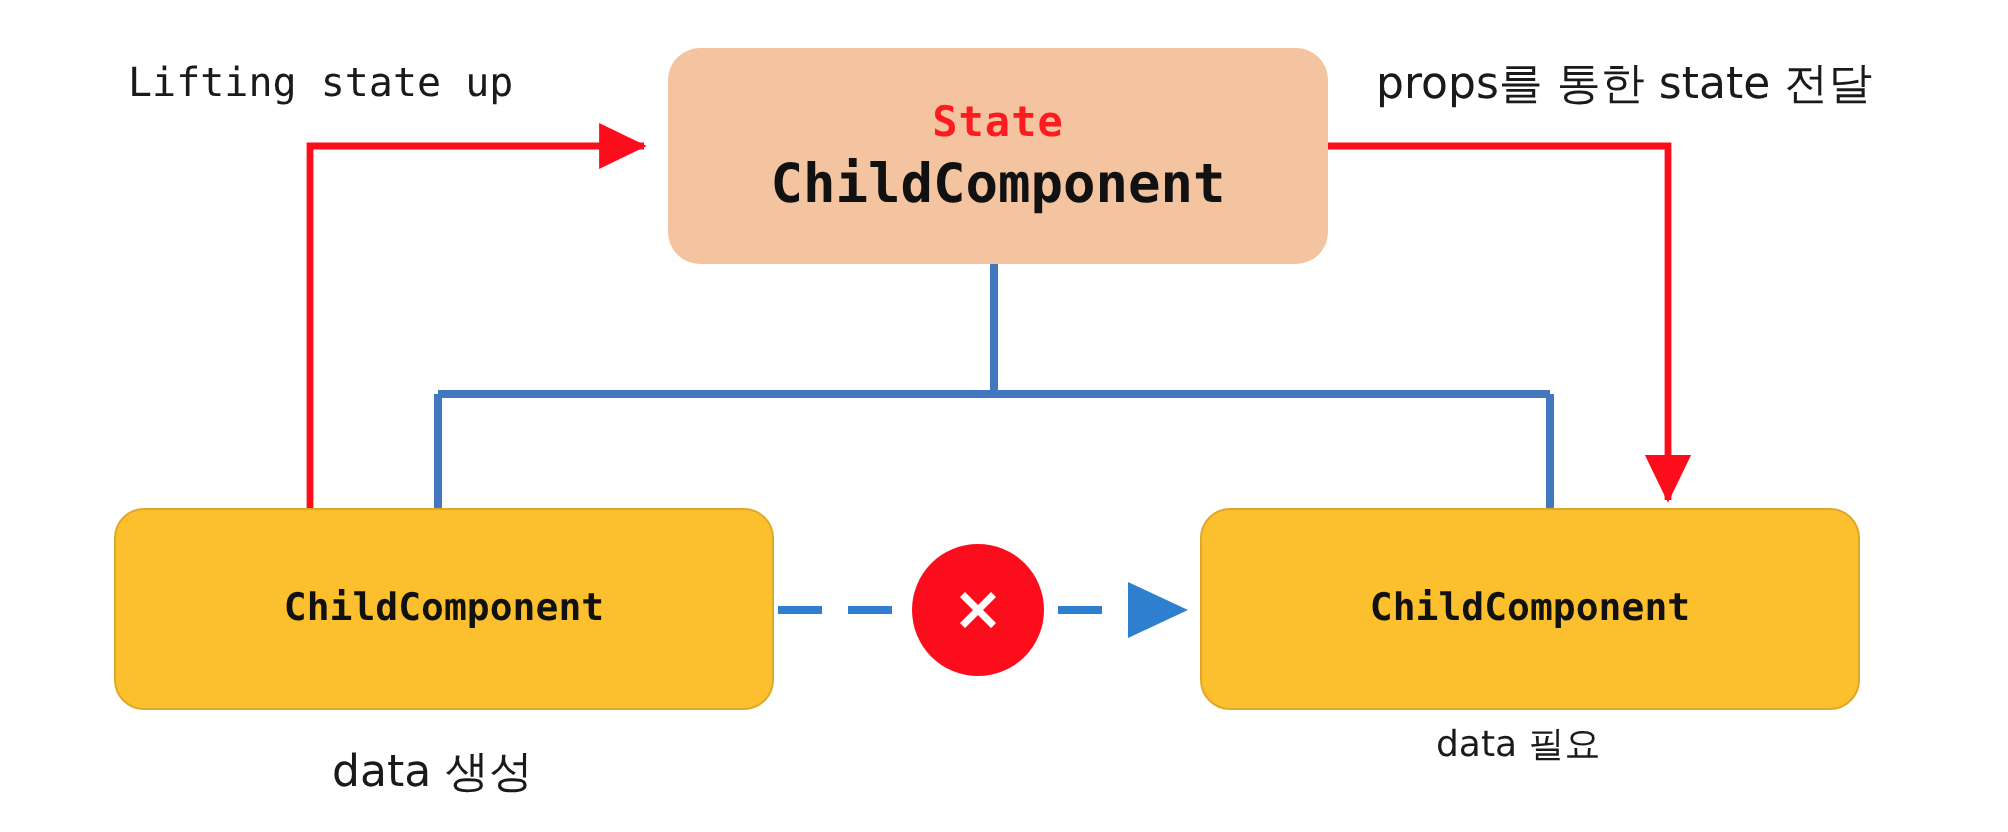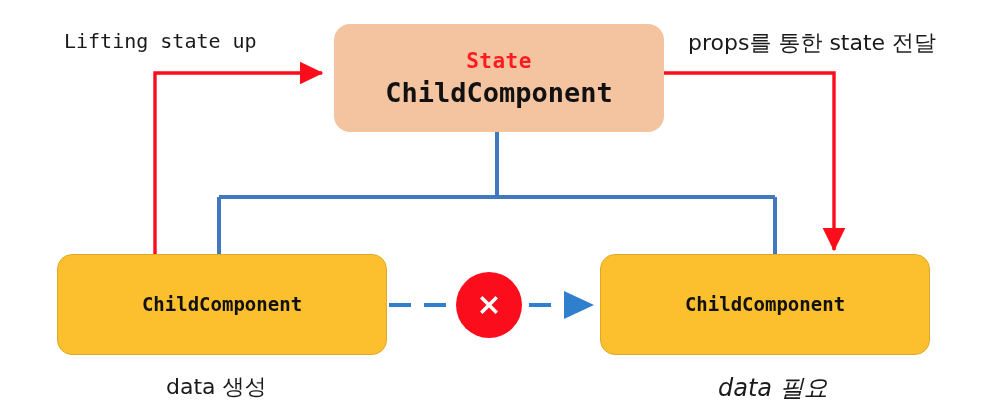--- a/index.html
+++ b/index.html
@@ -112,24 +112,23 @@
     font-family: "DejaVu Sans", "Liberation Sans", sans-serif;
   }
   .cap-data-create {
     left: 166px;
     top: 376px;
     font-size: 22px;
     font-family: "DejaVu Sans", "Liberation Sans", sans-serif;
   }
   .cap-data-need {
     left: 718px;
-    top: 376px;
-    font-size: 24px;
+    top: 364px;
+    font-size: 18px;
     font-family: "DejaVu Sans", "Liberation Sans", sans-serif;
-    font-style: italic;
   }
 </style>
 </head>
 <body>
 
 <div id="canvas">
 
   <svg id="wires" viewBox="0 0 1004 416" xmlns="http://www.w3.org/2000/svg">
     <defs>
       <marker id="arrow-red-right" markerWidth="8" markerHeight="8" refX="6.6" refY="4" orient="auto" markerUnits="strokeWidth">

